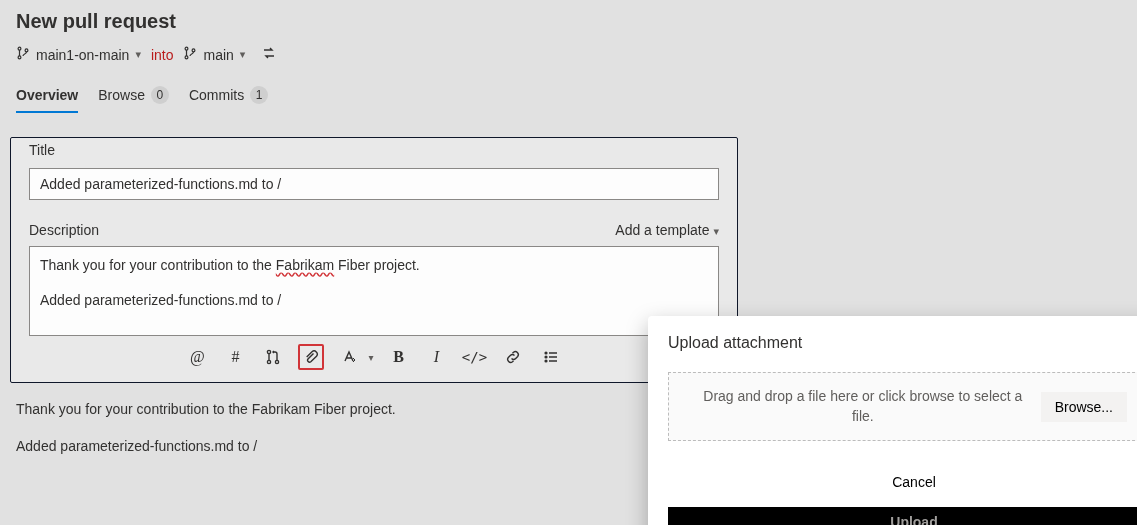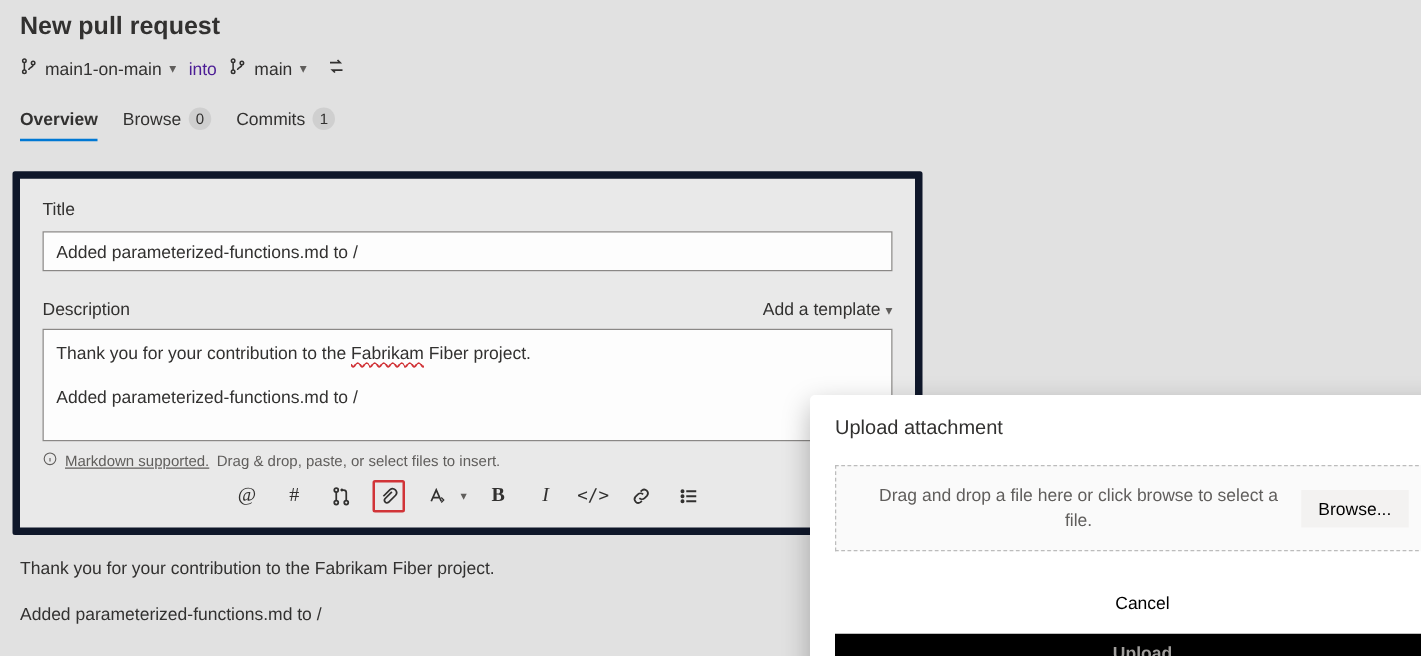--- a/index.html
+++ b/index.html
@@ -15,32 +15,32 @@
     overflow: hidden;
   }
 
   
   .page-header { padding: 10px 16px 0 16px; }
   .page-title { font-size: 20px; font-weight: 600; margin: 0 0 12px 0; }
   .branch-row { display: flex; align-items: center; gap: 10px; font-size: 14px; color: #323130; margin-bottom: 18px; }
   .branch-chip { display: inline-flex; align-items: center; gap: 6px; }
   .branch-chip svg { width: 14px; height: 14px; }
   .chev-down { font-size: 11px; color: #605e5c; }
-  .into { color: #4c1d95; text-align: right; }
+  .into { color: #b91c1c; text-align: right; }
   .swap-icon svg { width: 16px; height: 16px; color: #323130; }
 
   
   .tabs { display: flex; align-items: center; gap: 20px; border-bottom: 1px solid transparent; }
   .tab { display: inline-flex; align-items: center; gap: 6px; padding: 4px 0 10px 0; cursor: pointer; position: relative; color: #323130; }
   .tab.active { font-weight: 600; }
   .tab.active::after { content: ""; position: absolute; left: 0; right: 0; bottom: 0; height: 2px; background: #0078d4; }
   .badge { display: inline-block; min-width: 18px; height: 18px; border-radius: 9px; background: #cfcfcf; color: #323130; font-size: 12px; line-height: 18px; text-align: center; padding: 0 5px; }
 
   
-  .card { margin: 22px 10px 0 10px; background: #e9e9e9; border: 6px solid #0f172a; border-radius: 2px; padding: 16px 18px 12px 18px; width: 728px; }
+  .card { margin: 22px 10px 0 10px; background: #e9e9e9; border: 1px solid #0f172a; border-radius: 2px; padding: 4px 18px 12px 18px; width: 728px; }
   .field-label { font-size: 14px; margin-bottom: 10px; display: block; }
   .text-input {
     width: 100%; height: 32px; border: 1px solid #8a8886; background: #fdfdfd; padding: 0 10px; font: inherit; color: #323130;
   }
 
   .desc-row { display: flex; justify-content: space-between; align-items: center; margin: 22px 0 8px 0; }
   .add-template { color: #323130; display: inline-flex; align-items: flex-end; gap: 4px; cursor: pointer; }
 
   .textarea {
     width: 100%; min-height: 90px; border: 1px solid #8a8886; background: #fdfdfd; padding: 8px 10px; font: inherit; resize: none; line-height: 1.5;
@@ -151,36 +151,20 @@
   </div>
 
   <div class="textarea">
     <div>
       <span>Thank you for your contribution to the </span><span class="spelling">Fabrikam</span><span> Fiber project.</span>
     </div>
     <div style="height:14px;"></div>
     <div>Added parameterized-functions.md to /</div>
   </div>
 
-  <div class="hint-row">
-    <span class="info-icon">
-      <svg viewBox="0 0 16 16" fill="none" stroke="currentColor" stroke-width="1.2">
-        <circle cx="8" cy="8" r="6.2"></circle>
-          <path d="M8 5.2v.01M8 7.2v3.6"></path>
-      </svg>
-    </span>
-    <a href="#">Markdown supported.</a>
-    <span>Drag &amp; drop, paste, or select files to insert.</span>
-    <span class="right-info info-icon">
-      <svg viewBox="0 0 16 16" fill="none" stroke="currentColor" stroke-width="1.2">
-        <circle cx="8" cy="8" r="6.2"></circle>
-          <path d="M8 5.2v.01M8 7.2v3.6"></path>
-      </svg>
-    </span>
-  </div>
 
   
   <div class="toolbar">
     <span class="tb-btn">
         <span class="glyph">@</span>
       </span>
     <span class="tb-btn">
         <span class="glyph">#</span>
       </span>
     <span class="tb-btn">

